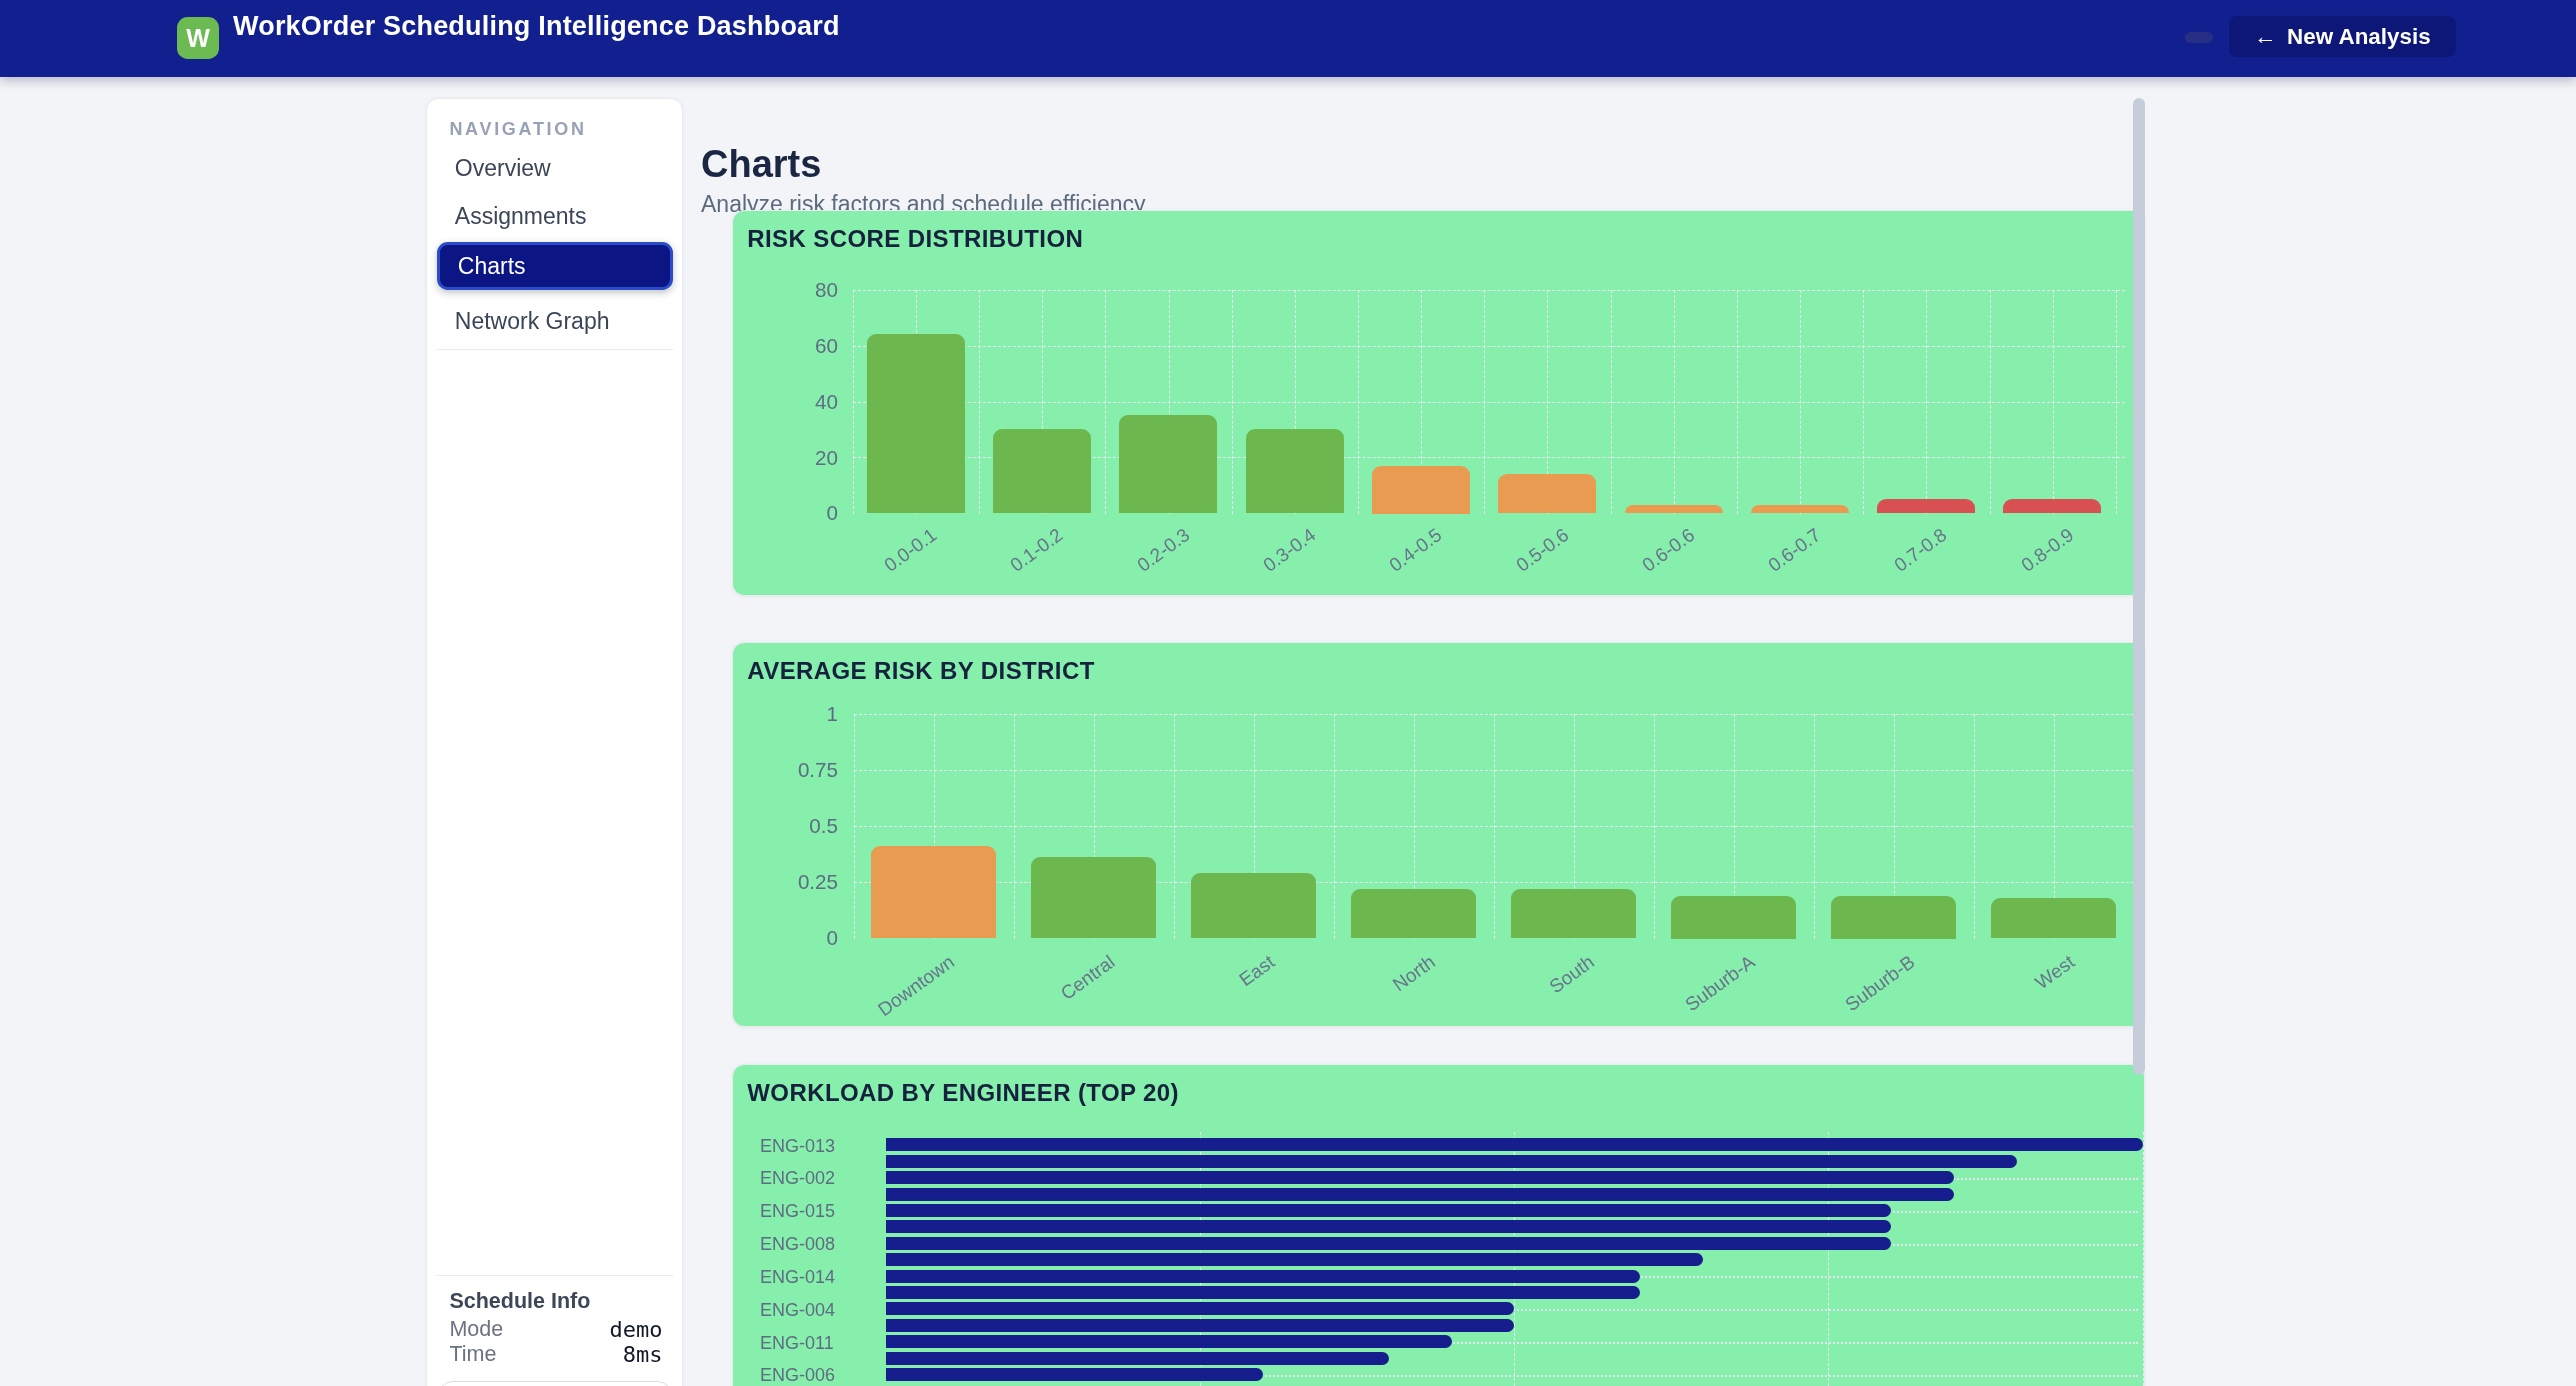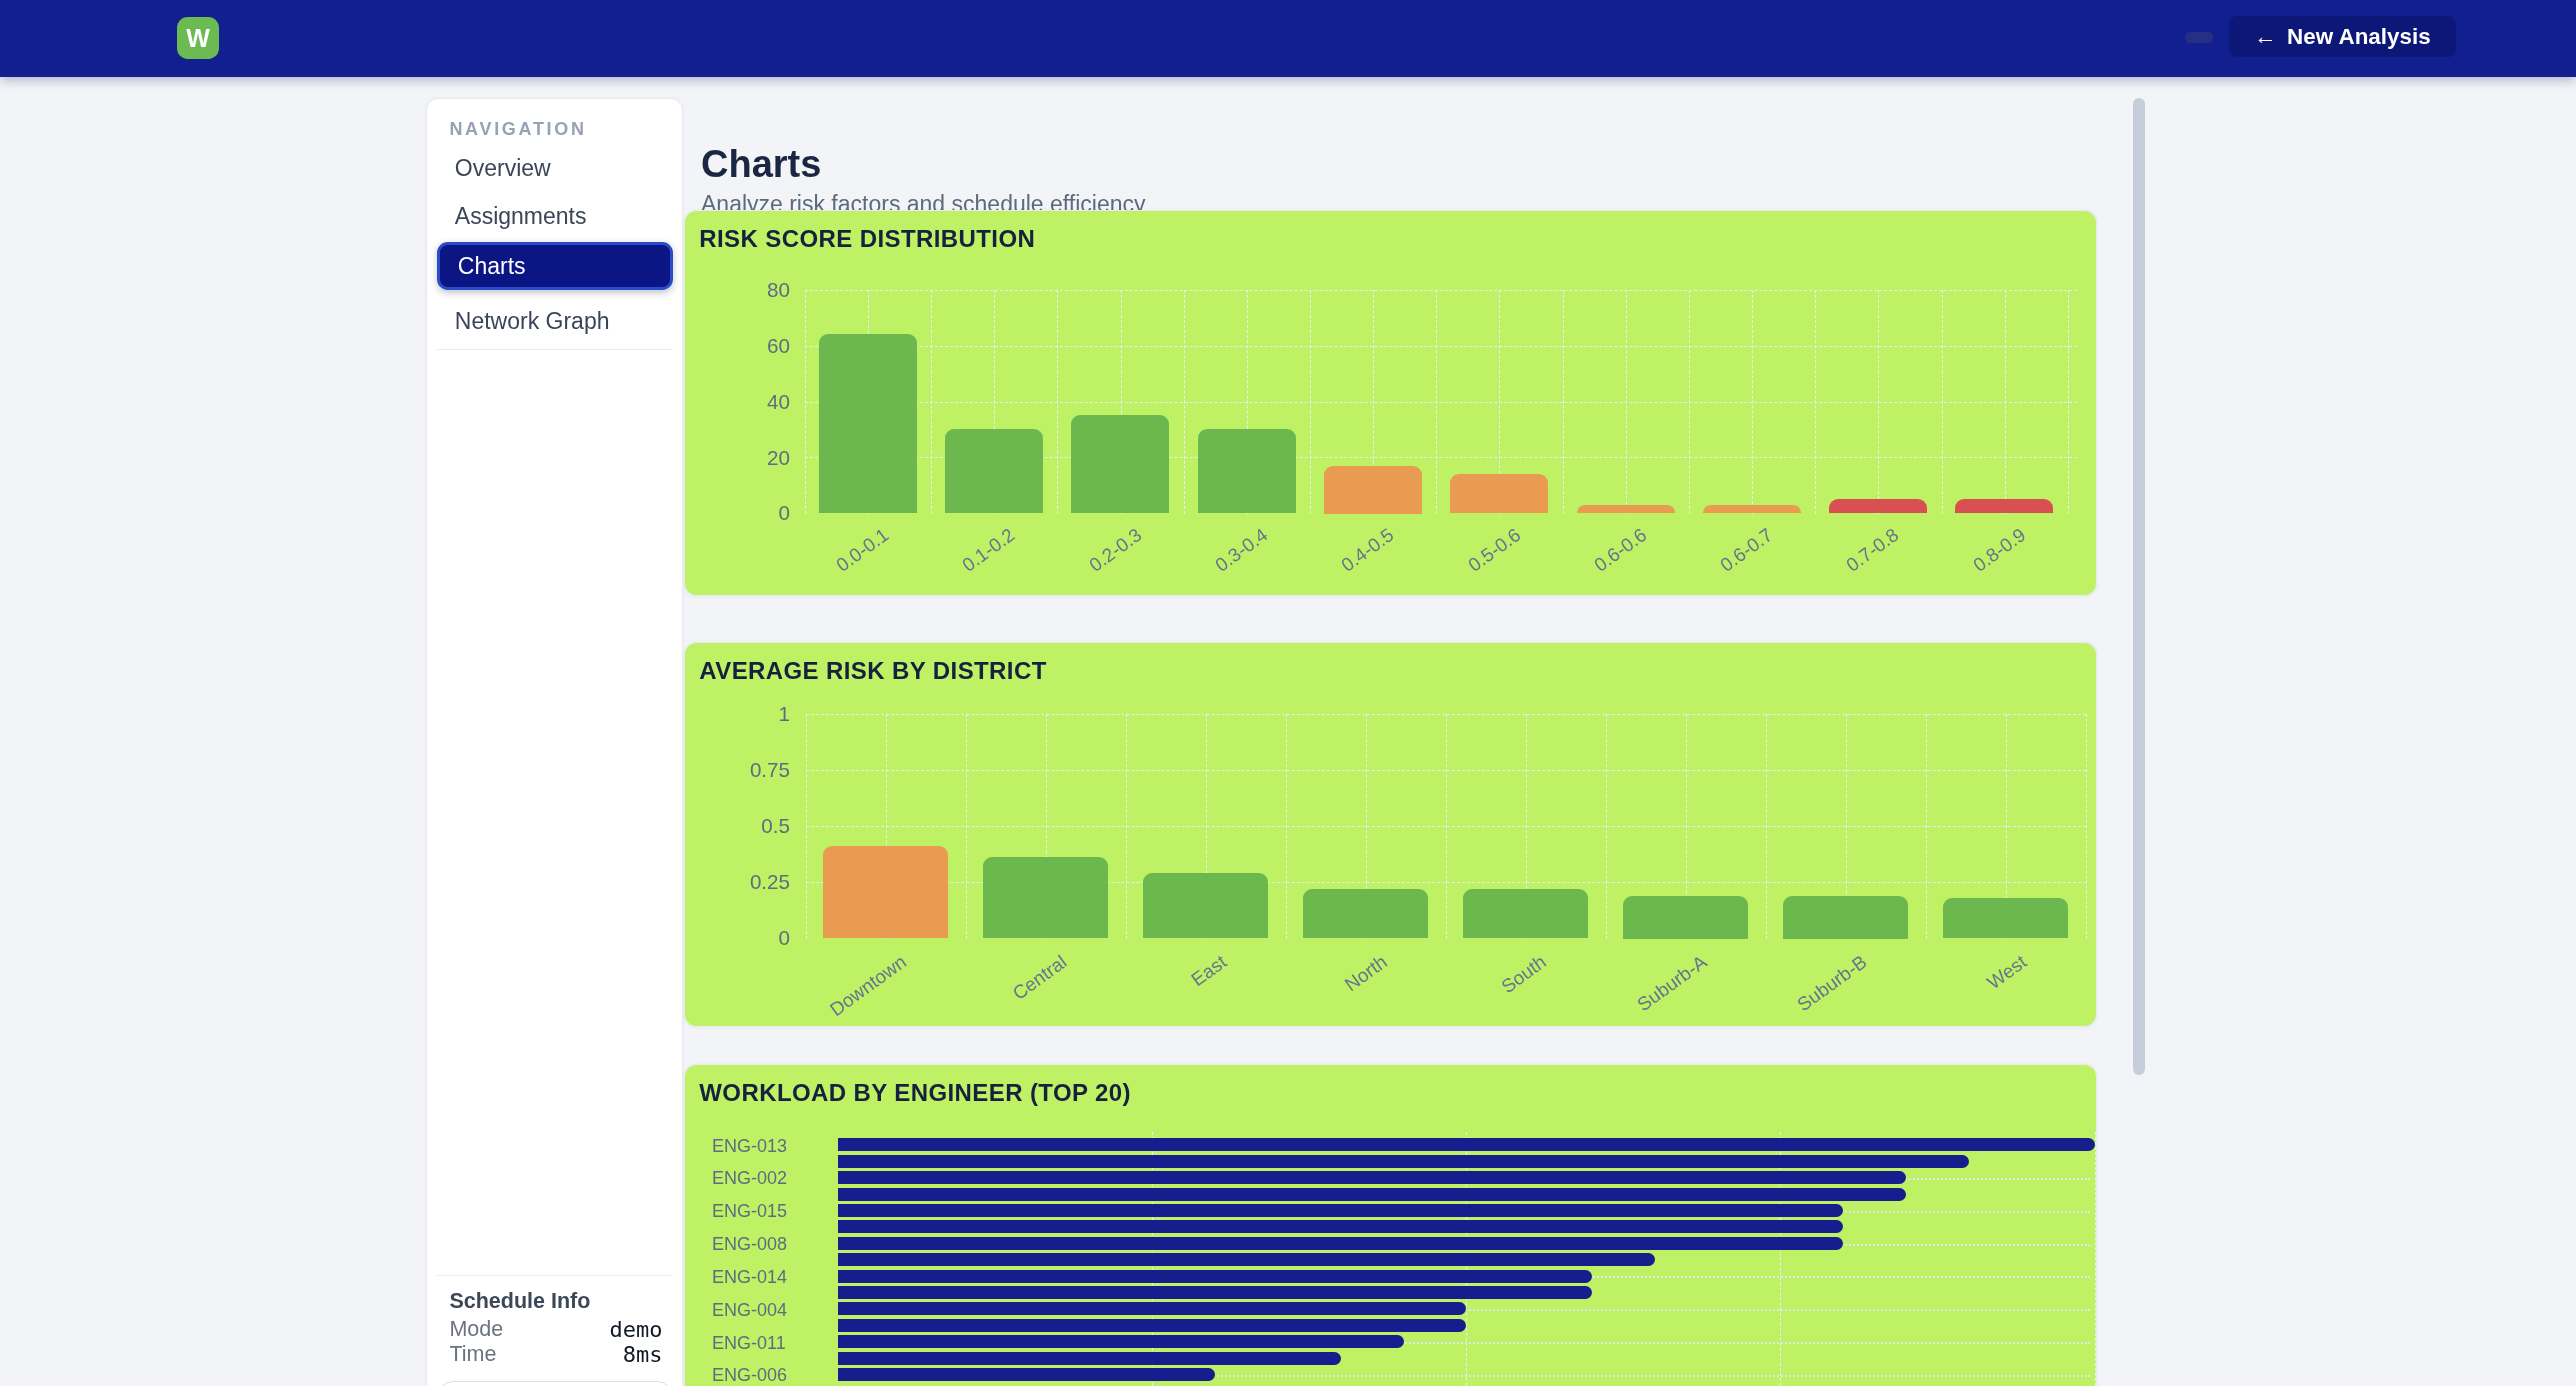--- a/index.html
+++ b/index.html
@@ -61,21 +61,21 @@
   .si-row .k{color:#6b7280;font-size:21.5px;}
   .si-row .v{color:#111827;font-size:22px;font-family:"DejaVu Sans Mono",monospace;}
   .si-stub{
     position:absolute;left:9.8px;top:1282px;width:234px;height:54px;
     border:1.8px solid #d8dde6;border-radius:16px;background:#fff;cursor:pointer;
   }
   
   .page-title{position:absolute;left:701px;top:118px;font-size:38px;font-weight:800;color:#1b2742;}
   .page-sub{position:absolute;left:701px;top:168px;font-size:23px;color:#5c6a7e;}
   .card{
-    position:absolute;left:684px;width:1413px;background:#bef264;
+    position:absolute;left:732px;width:1413px;background:#86efac;
     border:0.9px solid #e8ebf1;border-radius:12.5px;box-shadow:0 0.9px 3.6px rgba(15,23,42,.05);
     box-sizing:border-box;
   }
   .card h2{
     position:absolute;left:14.3px;top:1.8px;margin:0;font-size:24px;font-weight:800;
     color:#16213e;letter-spacing:0.4px;white-space:nowrap;
   }
   .chart{position:absolute;left:0;top:0;width:100%;height:100%;}
   .vgrid{position:absolute;width:0;border-left:1.8px dashed #eaeef5;}
   .hgrid{position:absolute;height:0;border-top:1.8px dashed #e7ecf3;}
@@ -98,20 +98,21 @@
     background:#c4cdd9;cursor:pointer;z-index:30;
   }
 </style>
 </head>
 <body>
 
 <header class="app-header">
   <div class="logo">
     <span>W</span>
   </div>
+  <div class="hd-title">WorkOrder Scheduling Intelligence Dashboard</div>
   <div class="hd-pill"></div>
   <button class="new-analysis-btn">
     <span>←</span>
     <span>New Analysis</span>
   </button>
 </header>
 
 <aside class="sidebar">
   <div class="nav-label">NAVIGATION</div>
   <nav id="nav-items">

